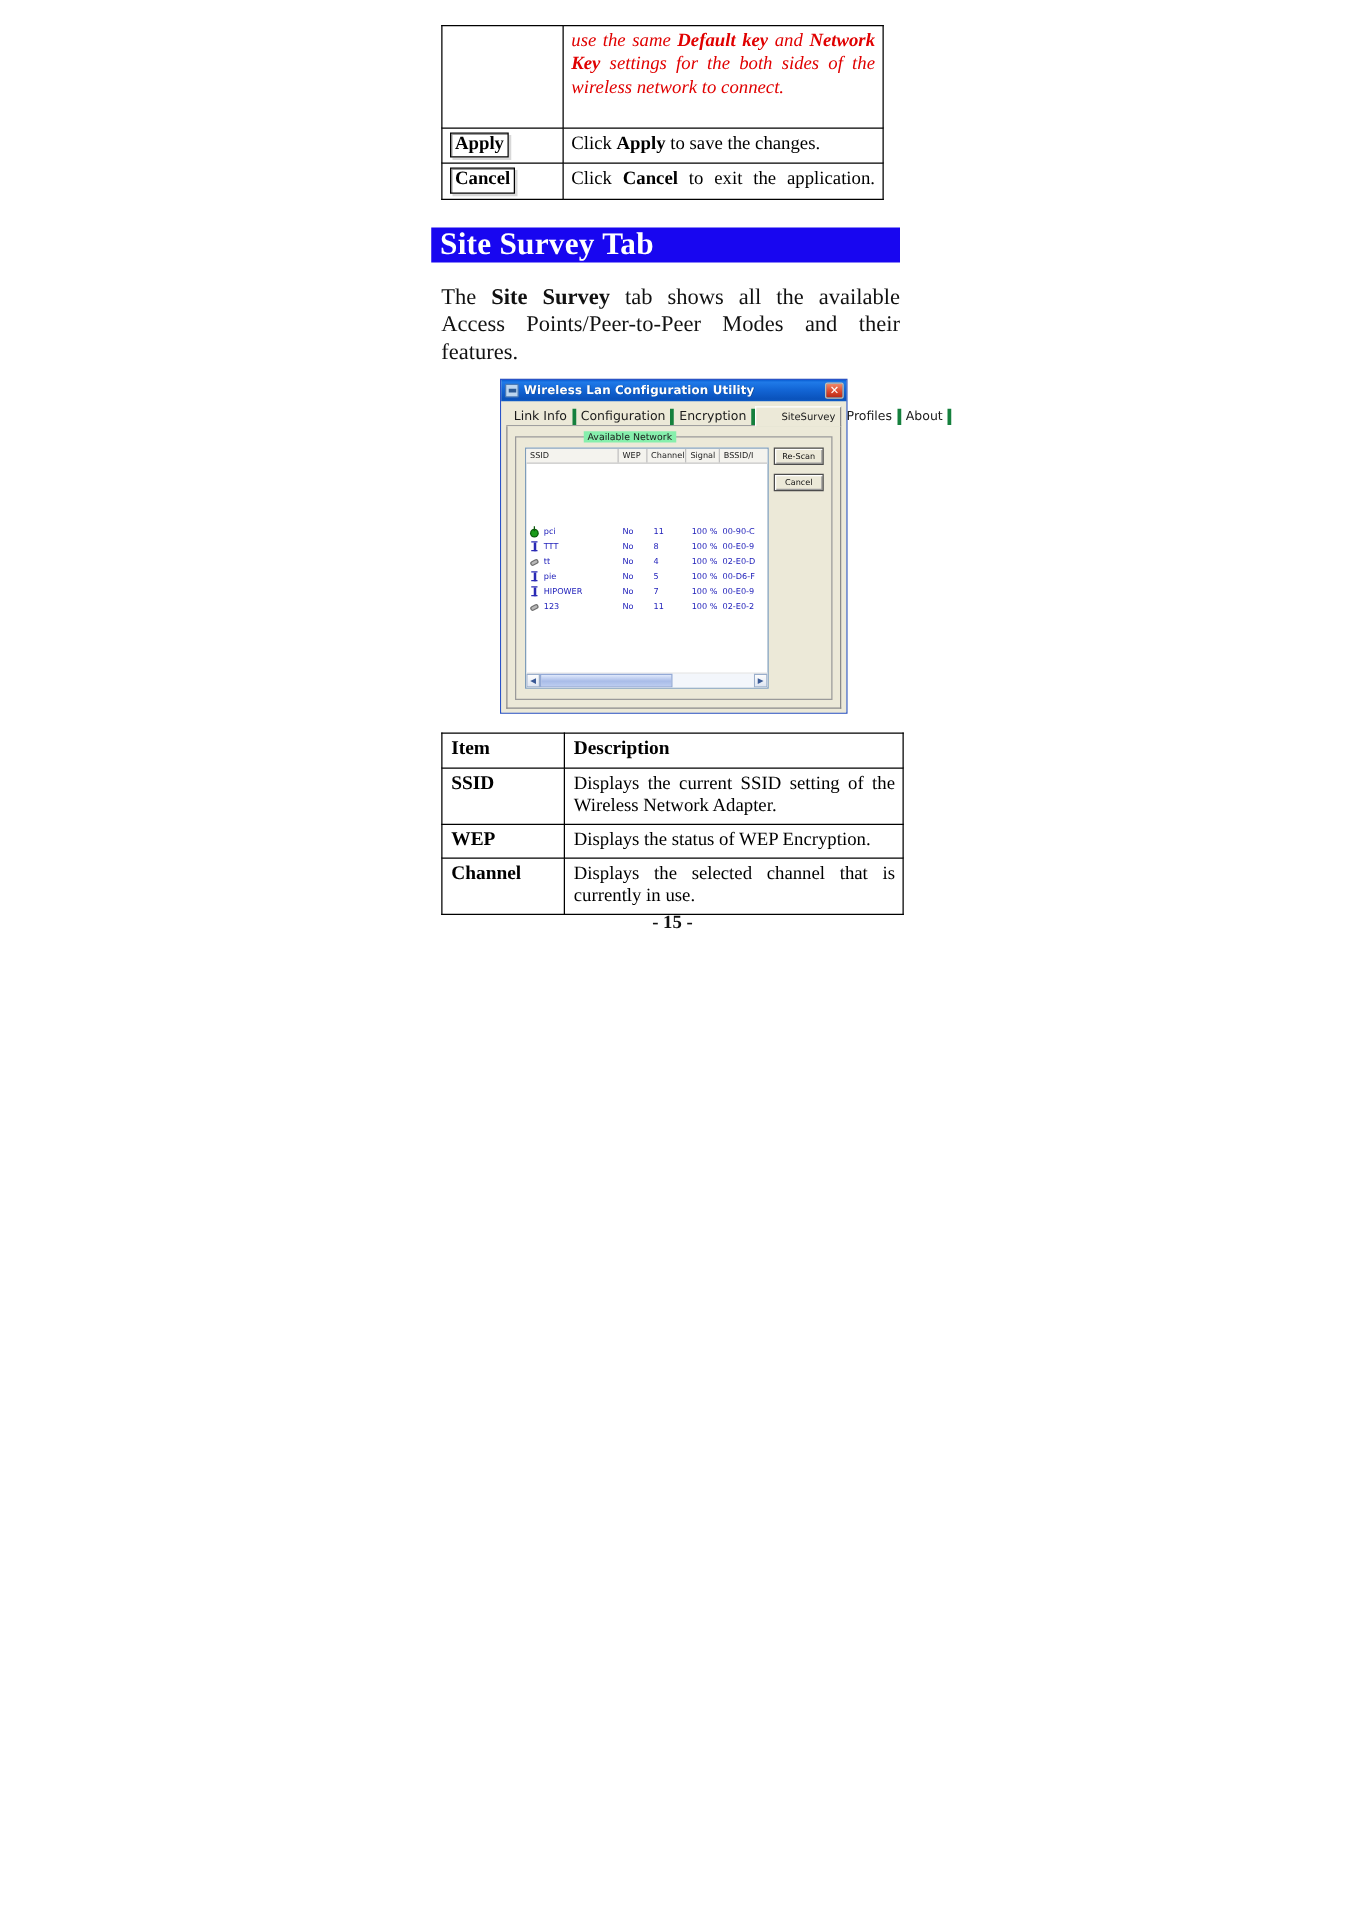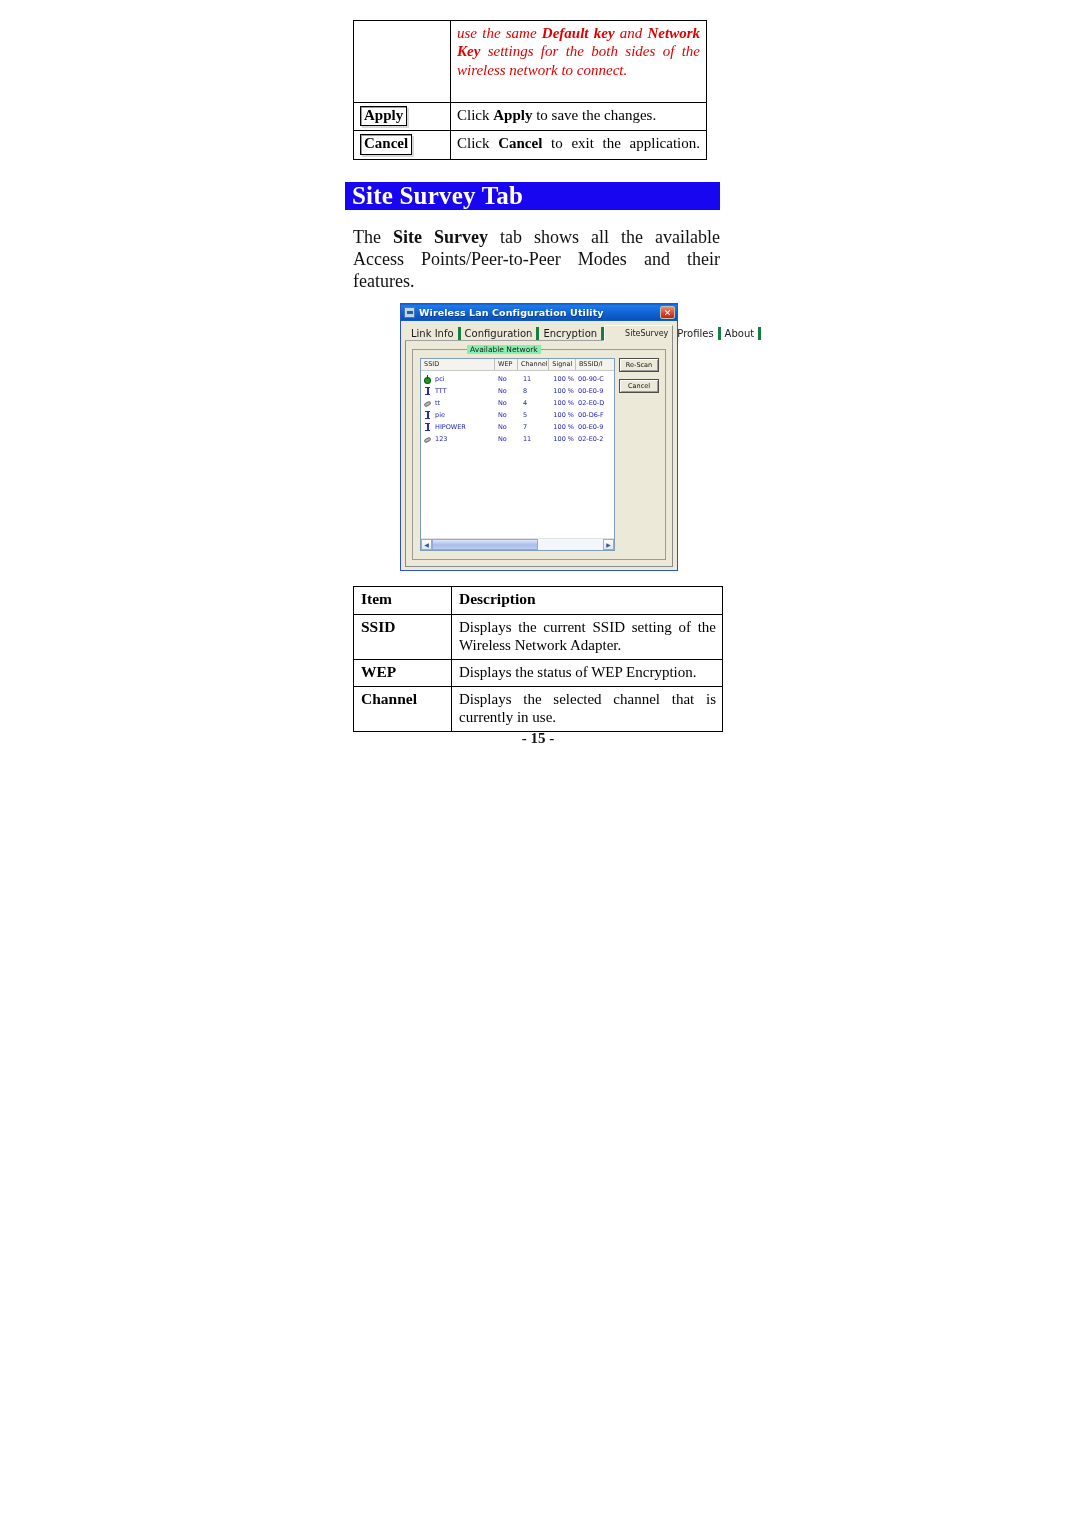--- a/index.html
+++ b/index.html
@@ -270,21 +270,21 @@
     overflow: hidden;
     white-space: nowrap;
     cursor: pointer;
   }
   .c-ssid   { width: 78px; }
   .c-wep    { width: 24px; }
   .c-chan   { width: 33px; }
   .c-sig    { width: 28px; }
   .c-bssid  { width: 40px; border-right: none !important; }
 
-  .lv-rows { flex: 1 1 auto; overflow: hidden; padding-top: 2px; }
+  .lv-rows { flex: 1 1 auto; overflow: hidden; padding-top: 2px; margin-top: 46px; }
   .lv-row {
     display: flex;
     height: 12px;
     align-items: center;
     cursor: pointer;
   }
   .lv-row > div {
     font-size: 6.5px;
     font-family: "DejaVu Sans", sans-serif;
     color: #2222bb;

